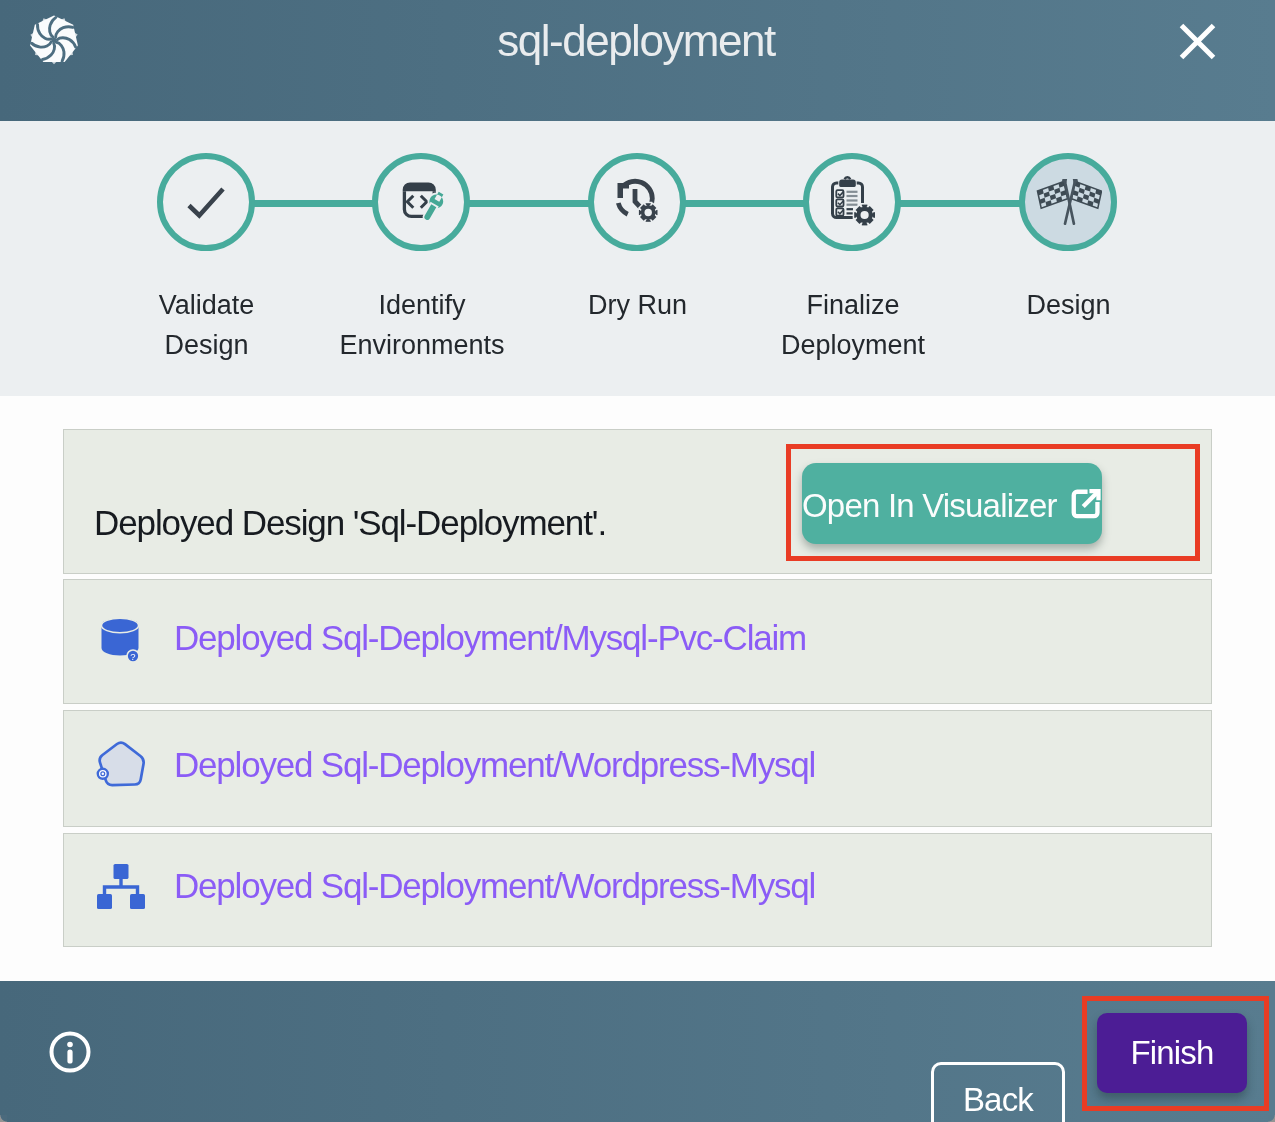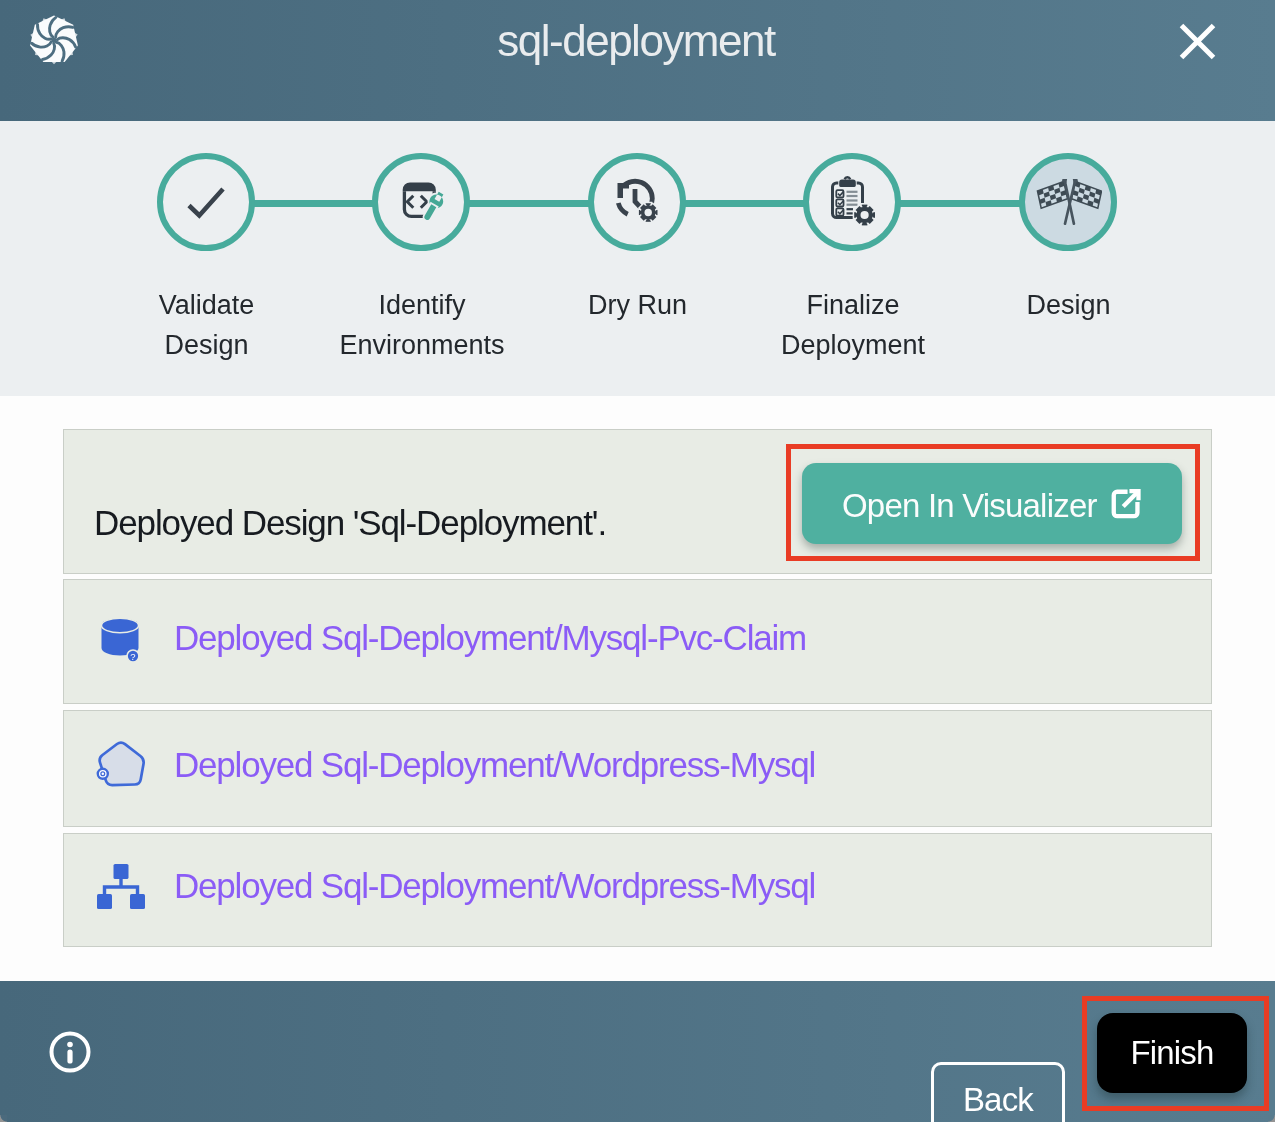--- a/index.html
+++ b/index.html
@@ -18,32 +18,32 @@
   .circ{position:absolute;top:153px;width:86px;height:86px;border-radius:50%;
         border:6.5px solid #47ab9c;background:#eceff1;display:flex;
         align-items:center;justify-content:center;}
   .lbl{position:absolute;top:285px;width:260px;text-align:center;
        font-size:27px;line-height:40px;color:#23282d;}
   
   .row{position:absolute;left:63px;width:1149px;background:#e8ece5;
        border:1px solid #c9cec7;box-sizing:border-box;}
   .rowtxt{position:absolute;font-size:35px;letter-spacing:-1.2px;color:#8b5cf6;
           top:50%;transform:translateY(-50%);}
-  #gbtn{position:absolute;box-sizing:border-box;left:738px;top:33px;width:380px;height:81px;
+  #gbtn{position:absolute;box-sizing:border-box;left:738px;top:33px;width:300px;height:81px;
         border-radius:14px;background:#4fb0a0;color:#fbfcfc;font-size:33px;
         letter-spacing:-0.8px;display:flex;align-items:center;justify-content:center;
         box-shadow:0 5px 9px rgba(40,60,55,0.35);padding-top:5px;}
   #redbox1{position:absolute;left:722px;top:14px;width:414px;height:117px;box-sizing:border-box;
            border:5px solid #e93c24;}
   
   #backbtn{left:931px;top:1014px;width:134px;height:75px;border:3px solid #fff;
            border-radius:10px;box-sizing:border-box;color:#fff;font-size:33px;
            letter-spacing:-0.8px;display:flex;align-items:center;justify-content:center;margin-top:48px;}
-  #finbtn{left:1097px;top:1013px;width:150px;height:80px;background:#000000;
-          border-radius:16px;color:#fff;font-size:33px;letter-spacing:-0.8px;
+  #finbtn{left:1097px;top:1013px;width:150px;height:80px;background:#4c1d95;
+          border-radius:10px;color:#fff;font-size:33px;letter-spacing:-0.8px;
           display:flex;align-items:center;justify-content:center;
           box-shadow:0 6px 10px rgba(20,40,40,0.35);}
   #redbox2{left:1082px;top:996px;width:187px;height:115px;box-sizing:border-box;border:5px solid #e93c24;}
 </style>
 </head>
 <body>
   <div id="header" class="abs bar"></div>
   <div id="title" class="abs">sql-deployment</div>
   <svg id="logo" class="abs" style="left:29px;top:15px" width="50" height="50" viewBox="-26 -26 52 52">
     <g fill="#ccd5db">

